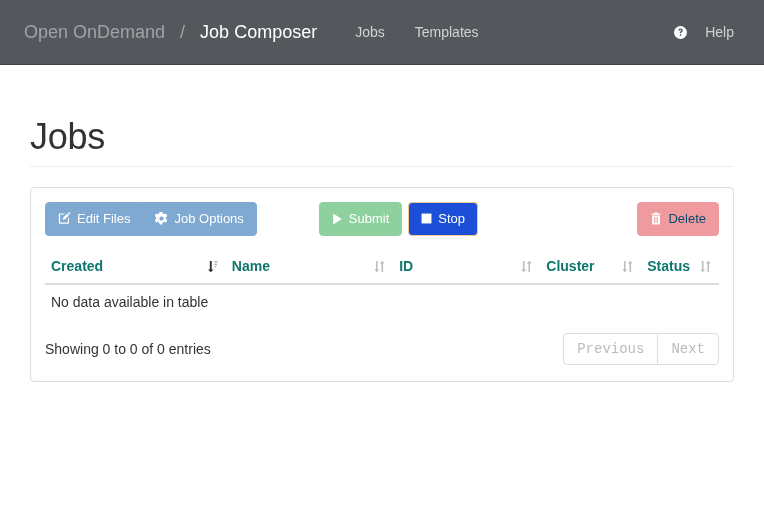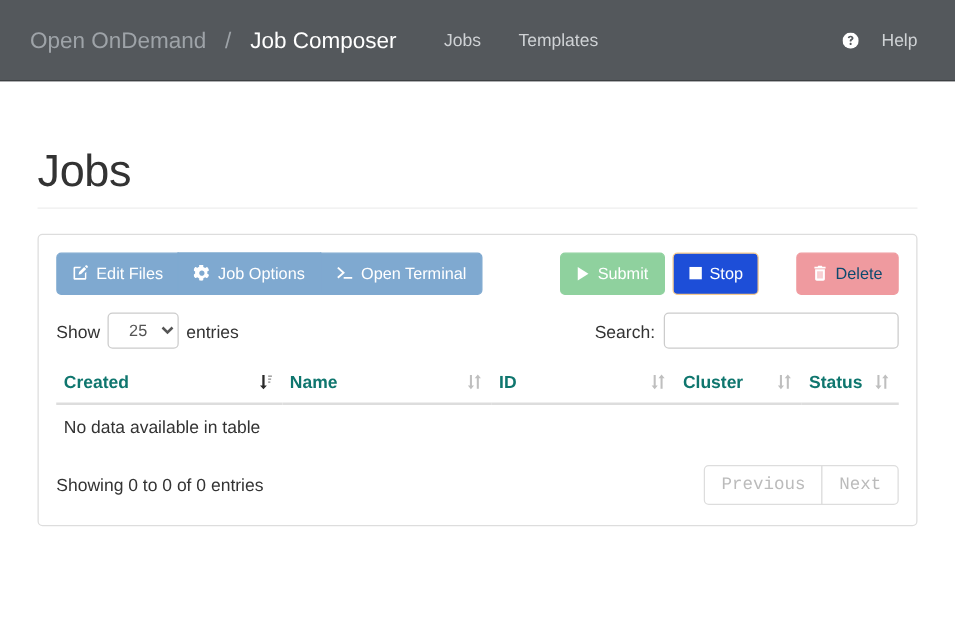--- a/index.html
+++ b/index.html
@@ -371,29 +371,20 @@
 
         <button class="btn btn-primary-muted">
           <span>
             <svg class="icon-svg" width="13" height="13" viewBox="0 0 16 16" fill="#ffffff">
               <path d="M14.6 9.3l-1.3-.75c.13-.5.13-1.6 0-2.1l1.3-.75c.3-.17.44-.53.33-.86 -.3-.95-.82-1.83-1.5-2.56 -.23-.25-.6-.3-.9-.13l-1.3.75c-.4-.34-1.36-.9-1.85-1.04V0.3c0-.35-.24-.65-.58-.72 -.97-.22-1.98-.2-2.9 0 -.34.07-.58.37-.58.72v1.5c-.5.14-1.45.7-1.85 1.04l-1.3-.75c-.3-.17-.67-.12-.9.13 -.67.73-1.2 1.6-1.5 2.56 -.1.33.03.7.33.86l1.3.75c-.13.5-.13 1.6 0 2.1l-1.3.75c-.3.17-.44.53-.33.86 .3.95.82 1.83 1.5 2.56 .23.25.6.3.9.13l1.3-.75c.4.34 1.36.9 1.85 1.04v1.5c0 .35.24.65.58.72 .97.22 1.98.2 2.9 0 .34-.07.58-.37.58-.72v-1.5c.5-.14 1.45-.7 1.85-1.04l1.3.75c.3.17.67.12.9-.13 .67-.73 1.2-1.6 1.5-2.56 .1-.33-.03-.7-.33-.86zM8 10.6c-1.43 0-2.6-1.17-2.6-2.6 0-1.43 1.17-2.6 2.6-2.6 1.43 0 2.6 1.17 2.6 2.6 0 1.43-1.17 2.6-2.6 2.6z"></path>
             </svg>
           </span>
           <span>Job Options</span>
         </button>
 
-        <button class="btn btn-primary-muted">
-          <span>
-            <svg class="icon-svg" width="14" height="13" viewBox="0 0 16 16" fill="none" stroke="#ffffff" stroke-width="1.8" stroke-linecap="square">
-              <path d="M1.6 3.2L6.6 7.6 1.6 12"></path>
-              <path d="M7.6 12.6h6.6"></path>
-            </svg>
-          </span>
-          <span>Open Terminal</span>
-        </button>
       </div>
 
       <div class="toolbar-mid">
         <button class="btn btn-success-muted" style="margin-right:6px;">
           <span>
             <svg class="icon-svg" width="11" height="12" viewBox="0 0 12 14" fill="#ffffff">
               <path d="M1 0.7l10 6.3 -10 6.3z"></path>
             </svg>
           </span>
           <span>Submit</span>
@@ -415,34 +406,20 @@
             <svg class="icon-svg" width="12" height="13" viewBox="0 0 14 16" fill="#ffffff">
               <path d="M2.2 13.9c0 .9.72 1.6 1.6 1.6h6.4c.88 0 1.6-.7 1.6-1.6V4.3H2.2zM4.6 6.1h.9v7.3h-.9zM6.55 6.1h.9v7.3h-.9zM8.5 6.1h.9v7.3h-.9z"></path>
               <path d="M12.5 1.7H9.3l-.5-1H5.2l-.5 1H1.5v1.7h11z"></path>
             </svg>
           </span>
           <span>Delete</span>
         </button>
       </div>
     </div>
 
-    <div class="dt-top">
-      <label class="dt-length">
-        <span>Show</span>
-        <select class="dt-select">
-          <option>25</option>
-        </select>
-        <span>entries</span>
-      </label>
-
-      <label class="dt-filter">
-        <span>Search:</span>
-        <input class="dt-input" type="search" value="" style="">
-      </label>
-    </div>
 
     <table class="jobs">
       <thead>
         <tr>
           <th style="width:27%;">
             <div class="th-inner">
               <span>Created</span>
               <span>
                 <svg class="icon-svg" width="11" height="13" viewBox="0 0 12 14">
                   <path d="M3.1 1v9.2H1.1L4.1 13.4 7.1 10.2H5.1V1z" fill="#2b2b2b"></path>

